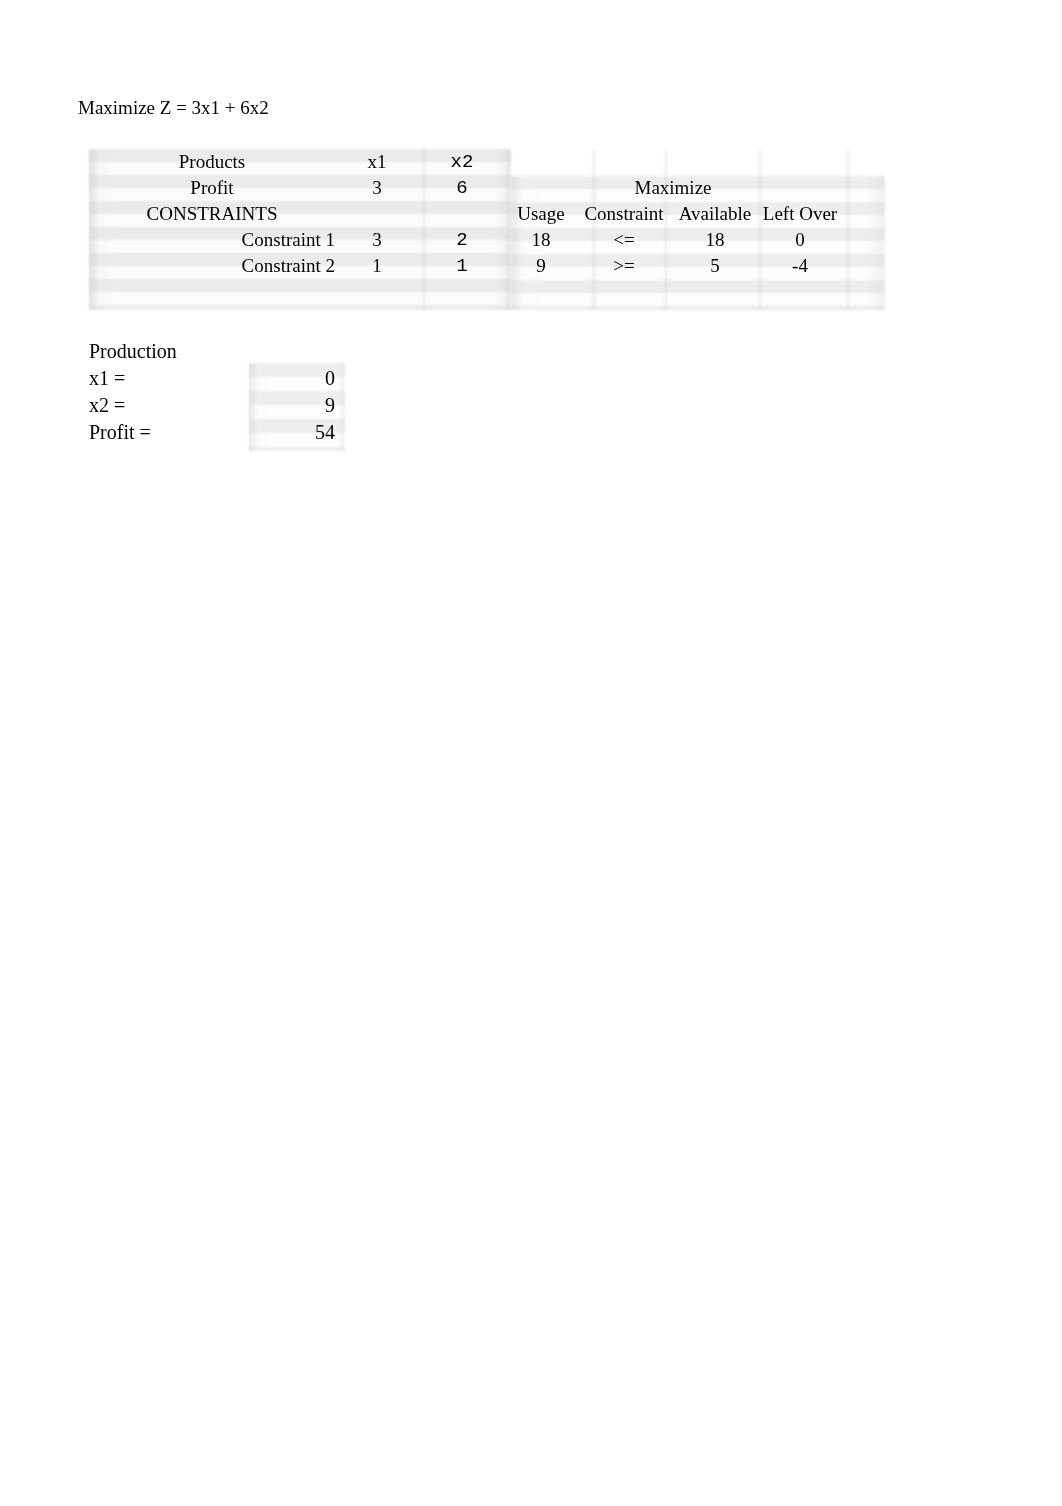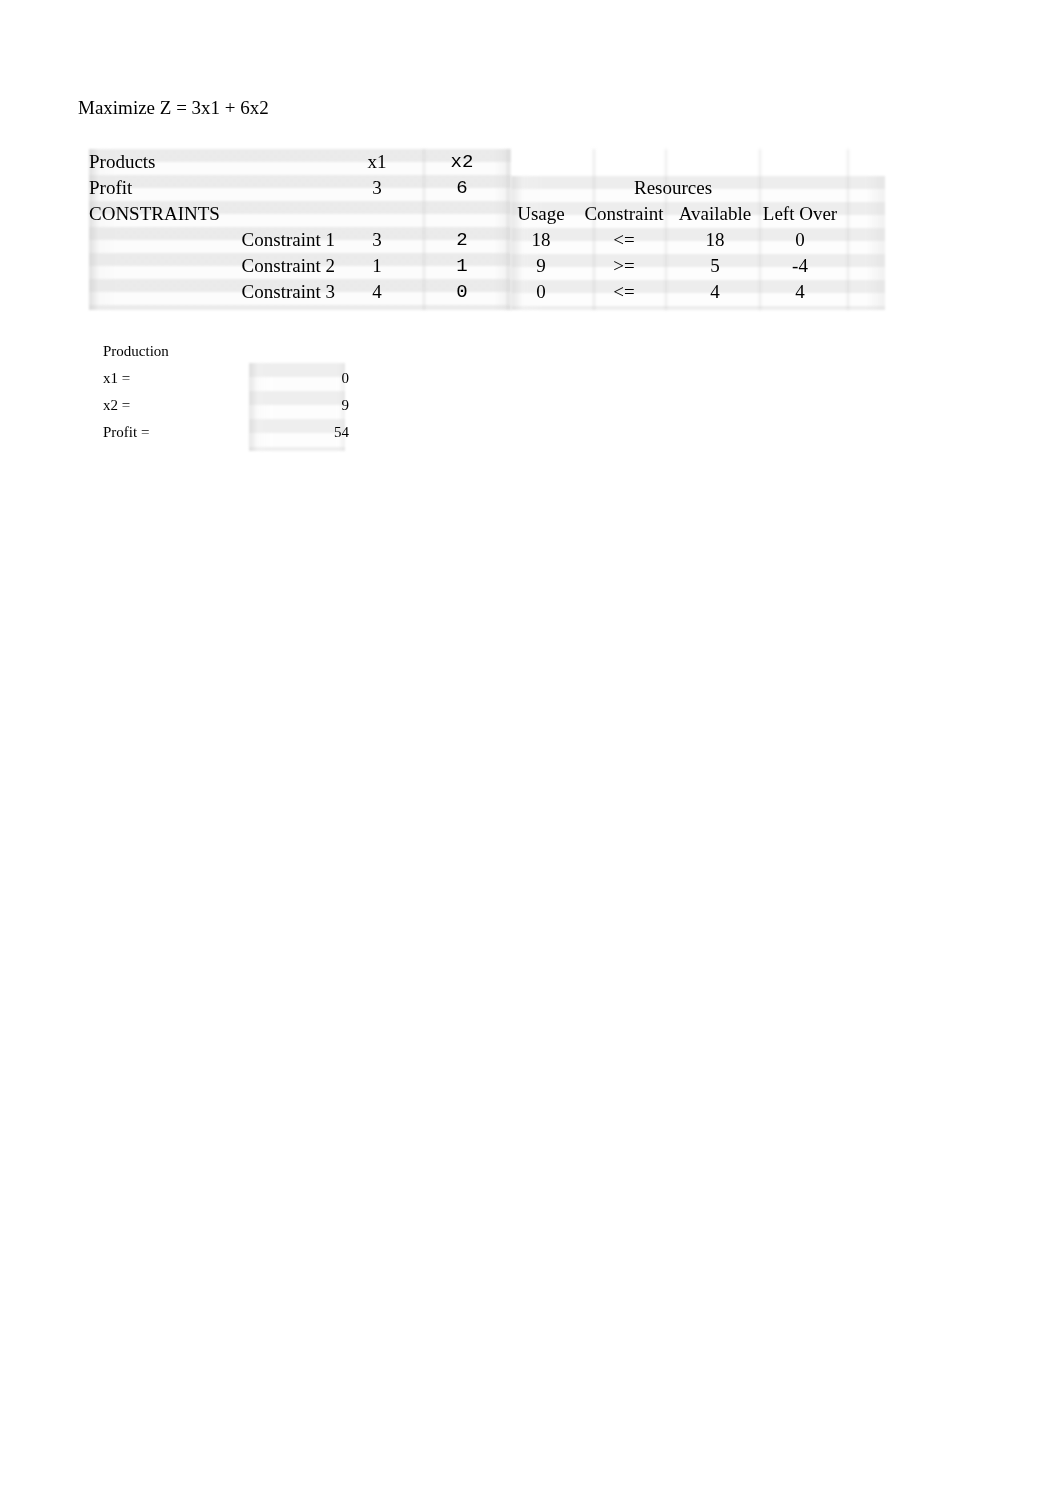--- a/index.html
+++ b/index.html
@@ -45,21 +45,21 @@
 
   
   .c-label   { width: 246px; }
   .c-x1      { width: 84px;  text-align: center; }
   .c-x2      { width: 86px;  text-align: center; font-family: Liberation Mono, monospace; }
   .c-usage   { width: 72px;  text-align: center; }
   .c-constr  { width: 94px;  text-align: center; }
   .c-avail   { width: 88px;  text-align: center; }
   .c-left    { width: 82px;  text-align: center; }
 
-  .lbl-left  { text-align: left;  padding-left: 1px; }
+  .lbl-left  { text-align: center;  padding-left: 1px; }
   .lbl-right { text-align: right; padding-right: 2px; }
 
   
   .wash {
     position: absolute;
     pointer-events: none;
   }
   #wash-left {
     left: 89px;
     top: 149px;
@@ -112,22 +112,21 @@
       linear-gradient(to right, transparent 670px, rgba(196,196,196,0.32) 670px, rgba(196,196,196,0.32) 672px, transparent 672px),
       linear-gradient(to right, transparent 758px, rgba(196,196,196,0.32) 758px, rgba(196,196,196,0.32) 760px, transparent 760px);
     filter: blur(1.4px);
   }
 
   
   #production {
     position: absolute;
     left: 89px;
     top: 338px;
-    font-size: 15px;
-    margin-left: 14px;
+    font-size: 20px;
   }
   #production table {
     border-collapse: collapse;
   }
   #production td {
     height: 27px;
     line-height: 27px;
     padding: 0;
     white-space: nowrap;
     vertical-align: middle;
@@ -175,21 +174,21 @@
       <td class="c-usage"></td>
       <td class="c-constr"></td>
       <td class="c-avail"></td>
       <td class="c-left"></td>
     </tr>
 
     <tr>
       <td class="c-label lbl-left">Profit</td>
       <td class="c-x1">3</td>
       <td class="c-x2">6</td>
-      <td class="c-usage c-constr c-avail c-left" colspan="4" style="text-align:center;width:336px;">Resources</td>
+      <td class="c-usage c-constr c-avail c-left" colspan="4" style="text-align:center;width:336px;">Maximize</td>
     </tr>
 
     <tr>
       <td class="c-label lbl-left">CONSTRAINTS</td>
       <td class="c-x1"></td>
       <td class="c-x2"></td>
       <td class="c-usage">Usage</td>
       <td class="c-constr">Constraint</td>
       <td class="c-avail">Available</td>
       <td class="c-left">Left Over</td>
@@ -208,29 +207,20 @@
     <tr>
       <td class="c-label lbl-right">Constraint 2</td>
       <td class="c-x1">1</td>
       <td class="c-x2">1</td>
       <td class="c-usage">9</td>
       <td class="c-constr">&gt;=</td>
       <td class="c-avail">5</td>
       <td class="c-left">-4</td>
     </tr>
 
-    <tr>
-      <td class="c-label lbl-right">Constraint 3</td>
-      <td class="c-x1">4</td>
-      <td class="c-x2">0</td>
-      <td class="c-usage">0</td>
-      <td class="c-constr">&lt;=</td>
-      <td class="c-avail">4</td>
-      <td class="c-left">4</td>
-    </tr>
   </tbody>
 </table>
 
 <div class="wash" id="wash-prod"></div>
 
 <div id="production" class="txt">
   <table>
     <tbody>
       <tr>
         <td class="p-label">Production</td>

